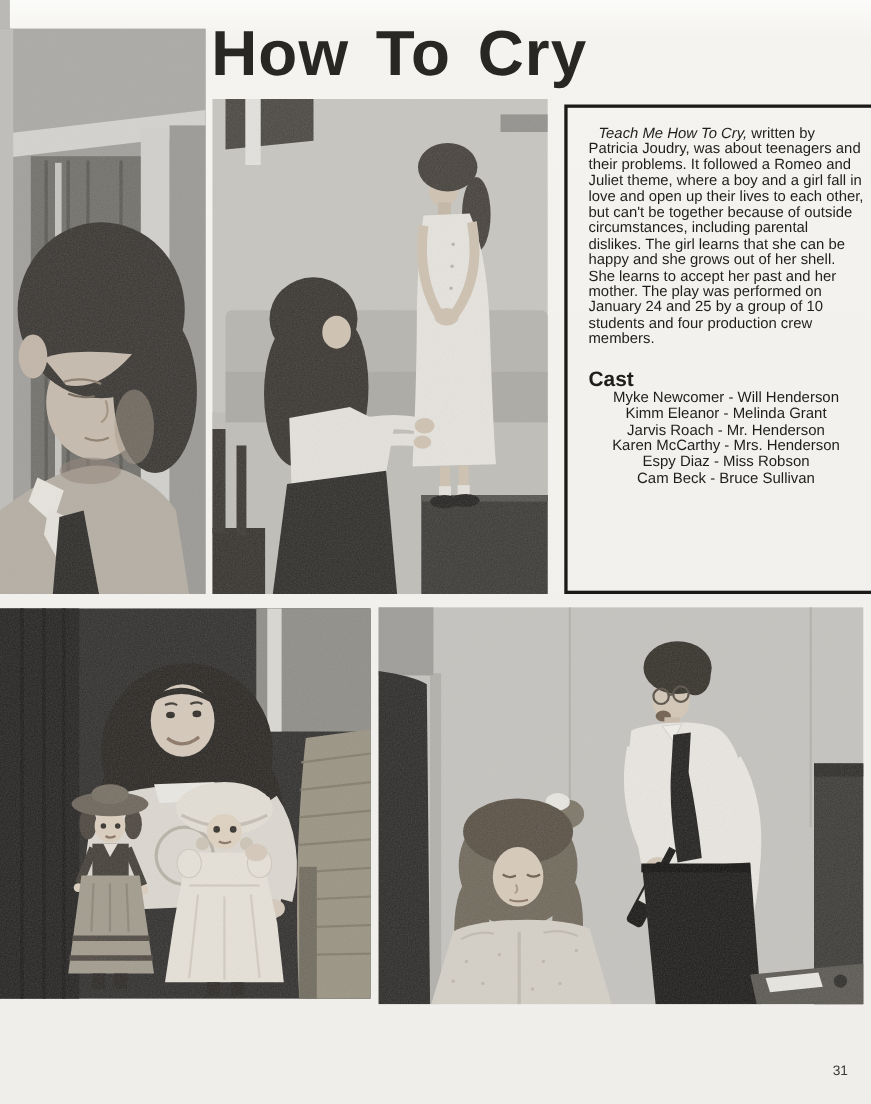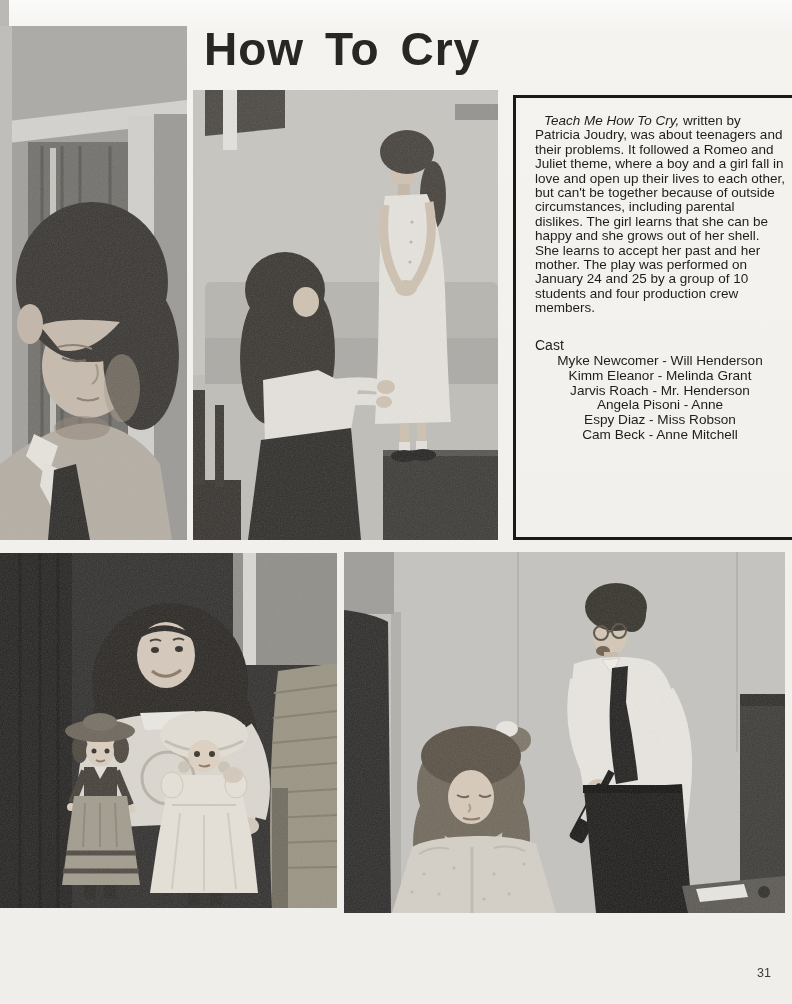--- a/index.html
+++ b/index.html
@@ -3,38 +3,38 @@
 <meta charset="utf-8">
 <style>
   html,body{margin:0;padding:0;background:#e7e6e3;}
   .page{
     position:relative;width:792px;height:1004px;overflow:hidden;
     background:linear-gradient(180deg,#fbfbf9 0px,#f4f3f0 34px,#f1f0ed 55%,#efeeeb 100%);
     font-family:"Liberation Sans", sans-serif;color:#232220;
   }
   .scan-strip{position:absolute;left:0;top:0;width:9px;height:60px;background:#bab9b5;}
   .title{
-    position:absolute;left:204px;top:24px;margin:0;
-    font-size:46px;line-height:50px;font-weight:bold;color:#282724;
+    position:absolute;left:192px;top:24px;margin:0;
+    font-size:58px;line-height:50px;font-weight:bold;color:#282724;
     letter-spacing:1px;word-spacing:7px;
   }
   figure.photo{position:absolute;margin:0;padding:0;}
   figure.photo svg{display:block;}
   .photo-portrait{left:0;top:26px;}
   .photo-stage{left:193px;top:90px;}
   .photo-dolls{left:0;top:553px;}
   .photo-party{left:344px;top:552px;}
   .textbox{
     position:absolute;left:513px;top:95px;width:285px;height:445px;
     box-sizing:border-box;border:3px solid #1b1a18;
     padding:16px 10px 18px 19px;background:transparent;
   }
   .para{margin:0;font-size:13.5px;line-height:14.4px;text-indent:9px;color:#1f1e1c;}
   .para em{font-style:italic;}
-  .cast-heading{margin:22px 0 0 0;font-size:14px;line-height:15px;font-weight:normal;color:#1f1e1c;}
+  .cast-heading{margin:22px 0 0 0;font-size:19px;line-height:15px;font-weight:bold;color:#1f1e1c;}
   .cast-list{margin-top:1px;text-align:center;}
   .cast-line{font-size:13.6px;line-height:14.9px;white-space:nowrap;color:#1f1e1c;}
   .pagenum{position:absolute;left:757px;top:966px;font-size:12.5px;color:#3b3b39;}
 </style>
 </head>
 <body>
 
 <div class="page">
 
   <svg width="0" height="0" style="position:absolute">
@@ -140,23 +140,23 @@
     </svg>
   </figure>
 
   <section class="textbox">
     <p class="para"><em>Teach Me How To Cry,</em><span> written by Patricia Joudry, was about teenagers and their problems. It followed a Romeo and Juliet theme, where a boy and a girl fall in love and open up their lives to each other, but can't be together because of outside circumstances, including parental dislikes. The girl learns that she can be happy and she grows out of her shell. She learns to accept her past and her mother. The play was performed on January 24 and 25 by a group of 10 students and four production crew members.</span></p>
     <h2 class="cast-heading">Cast</h2>
     <div class="cast-list">
         <div class="cast-line">Myke Newcomer - Will Henderson</div>
         <div class="cast-line">Kimm Eleanor - Melinda Grant</div>
         <div class="cast-line">Jarvis Roach - Mr. Henderson</div>
-        <div class="cast-line">Angela Pisoni - Anne</div>
+        <div class="cast-line">Karen McCarthy - Mrs. Henderson</div>
         <div class="cast-line">Espy Diaz - Miss Robson</div>
-        <div class="cast-line">Cam Beck - Anne Mitchell</div>
+        <div class="cast-line">Cam Beck - Bruce Sullivan</div>
       </div>
   </section>
 
   <figure class="photo photo-dolls">
     <svg width="337" height="355" viewBox="0 0 337 355">
       <rect width="337" height="355" fill="#2f2e2c"></rect>
       <rect width="72" height="355" fill="#232220"></rect>
       <g stroke="#1b1a18" stroke-width="3">
         <line x1="20" y1="0" x2="20" y2="355"></line>
           <line x1="40" y1="0" x2="40" y2="355"></line>

